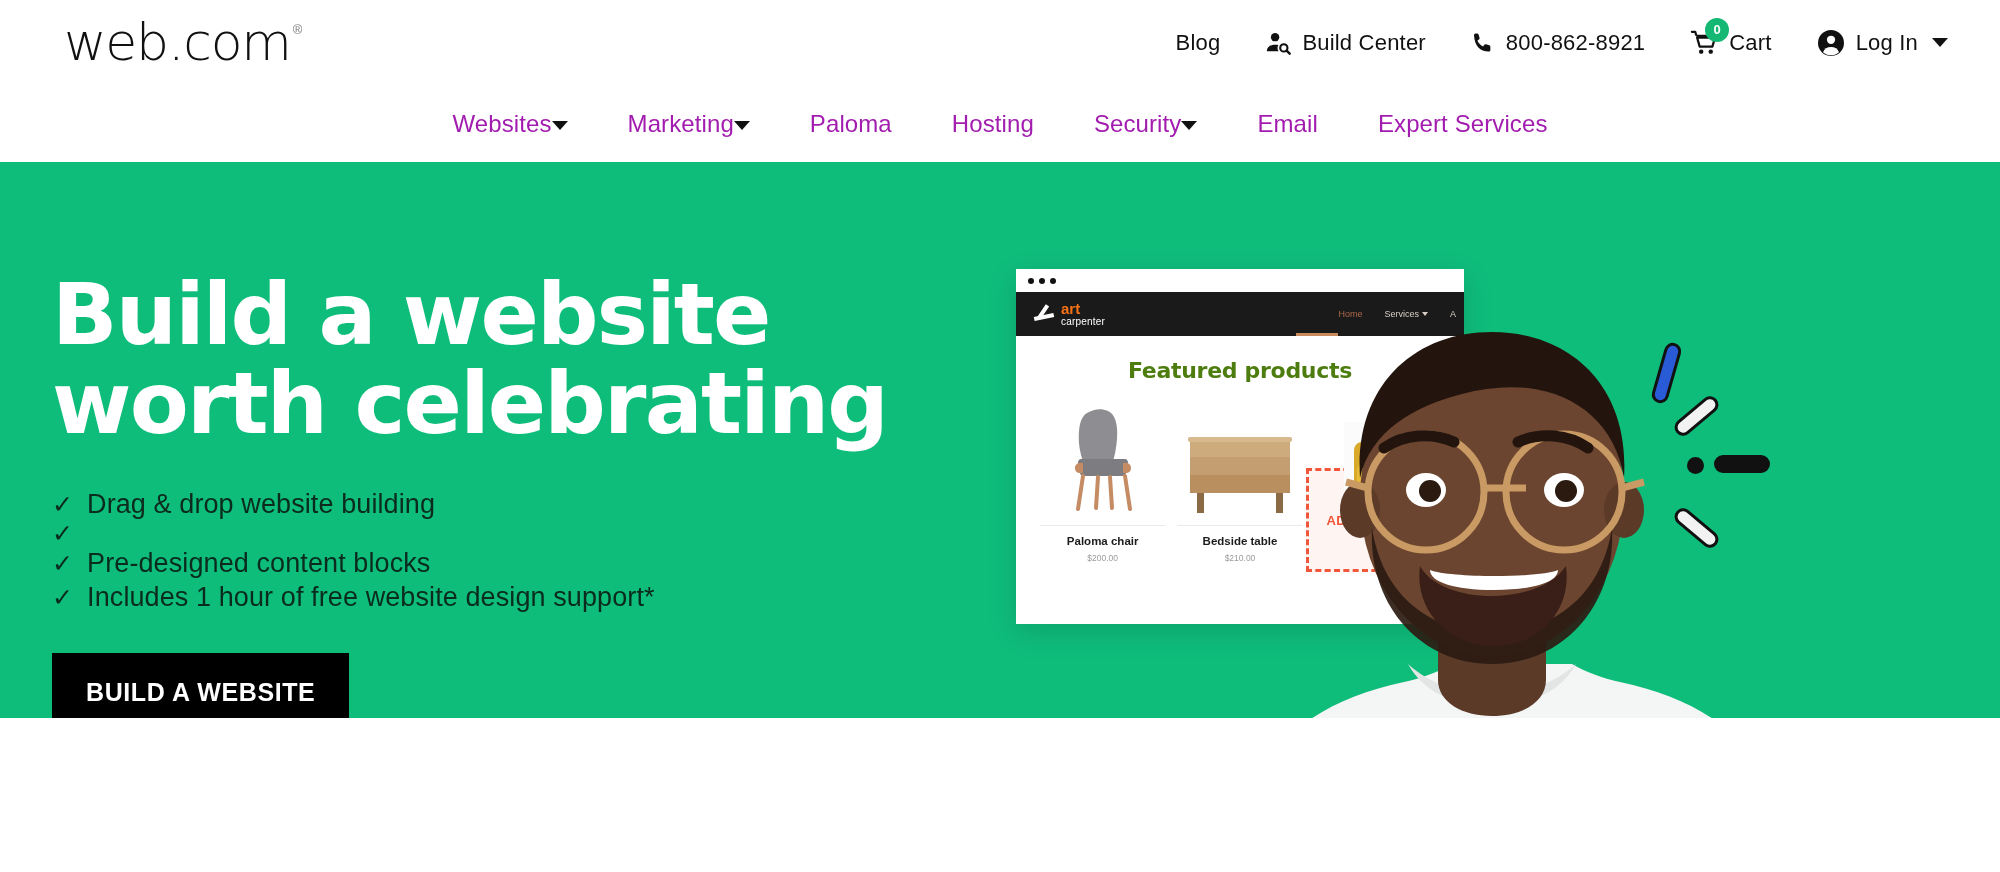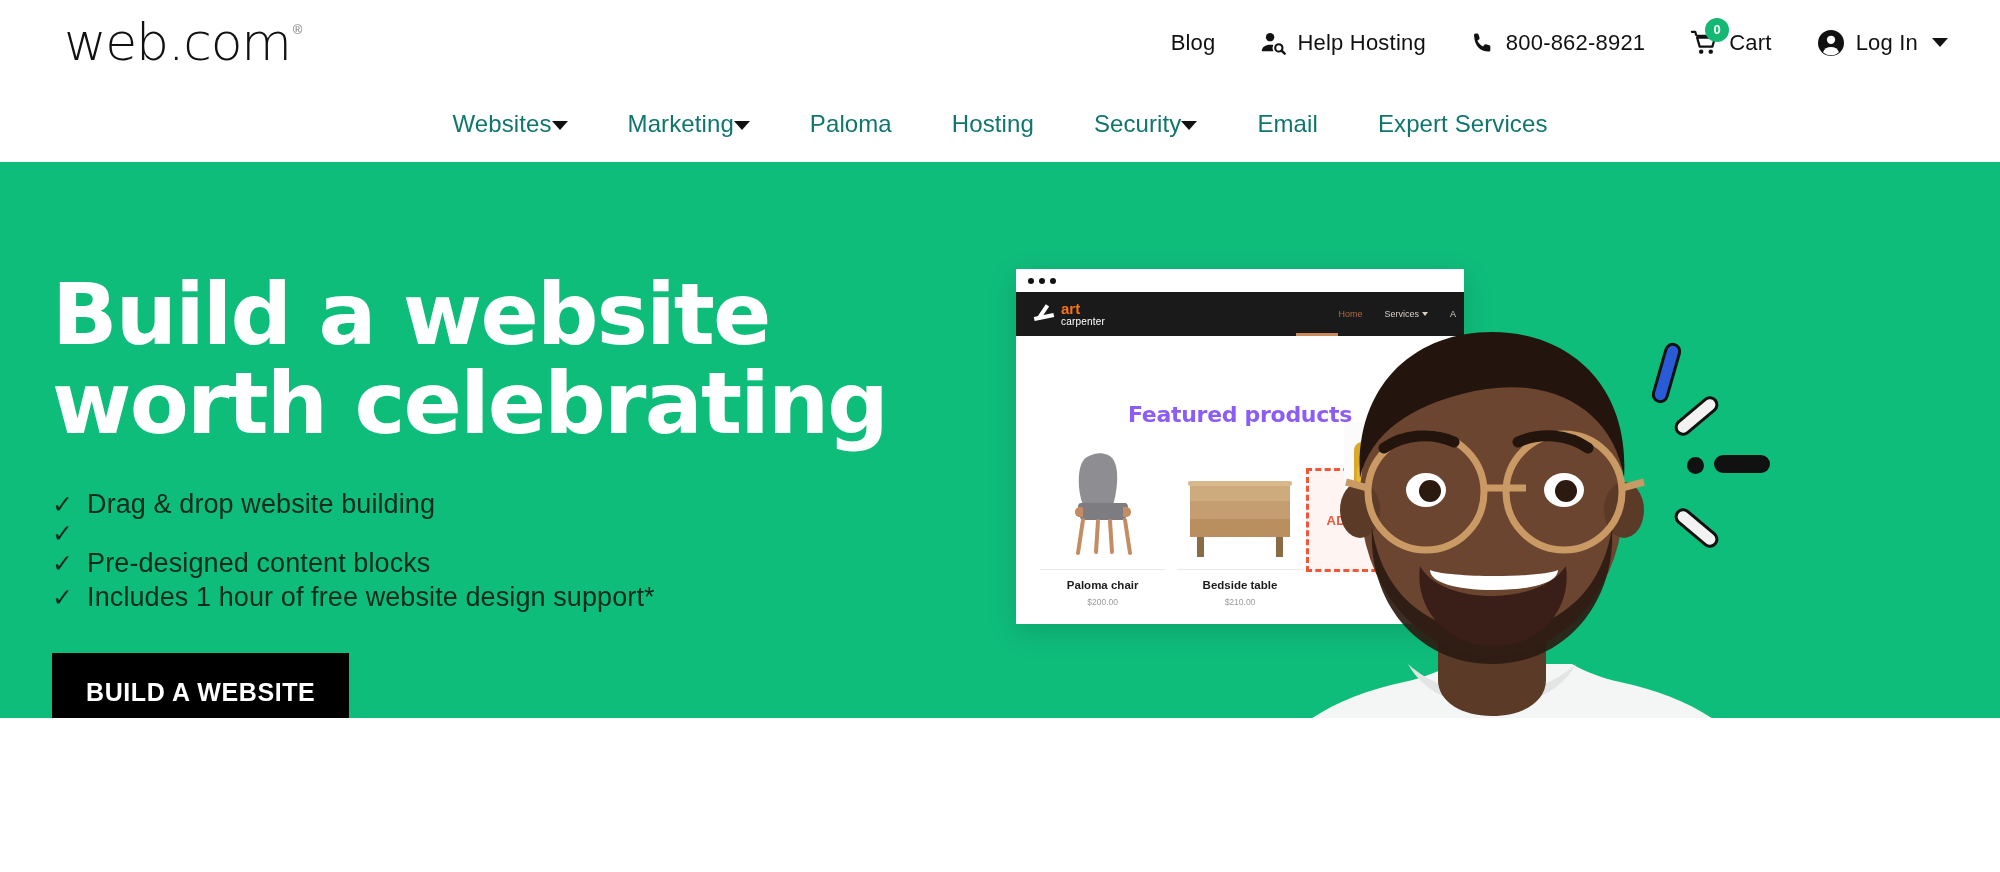--- a/index.html
+++ b/index.html
@@ -102,21 +102,21 @@
     width: 2000px; height: 77px;
     display: flex;
     align-items: center;
     justify-content: center;
     gap: 0;
   }
   .nav-item {
     display: flex;
     align-items: center;
     font-size: 24px;
-    color: #0f766e;
+    color: #a21caf;
     padding: 0 30px;
     cursor: pointer;
     white-space: nowrap;
     letter-spacing: 0.1px;
   }
   .nav-caret {
     width: 0; height: 0;
     border-left: 8px solid transparent;
     border-right: 8px solid transparent;
     border-top: 9px solid #111111;
@@ -250,24 +250,23 @@
   }
   .mockup-nav-underline{
     position:absolute; bottom:0; right:126px; width:42px; height:3px; background:#c98b5c;
   }
 
   .mockup-body { background: #fff; height: 288px; position: relative; padding-top: 22px; }
   .mockup-heading {
     text-align: center;
     font-size: 22px;
     font-weight: 700;
-    color: #8b5cf6;
+    color: #4d7c0f;
     letter-spacing: -0.3px;
     font-family: "DejaVu Sans", sans-serif;
-    margin-top: 44px;
   }
   .products {
     display: flex;
     gap: 0;
     padding: 14px 18px 0 18px;
   }
   .product { flex: 1; text-align: center; }
   .product-art { height: 120px; display:flex; align-items:flex-end; justify-content:center; }
   .product-divider { border-top: 1px solid #e9e9e9; margin: 8px 6px 0 6px; }
   .product-name { font-size: 11.5px; font-weight: 700; color:#1c1c1c; margin-top: 9px; }
@@ -365,21 +364,21 @@
 
       <div class="util-item">
         <span class="util-icon">
           <svg width="28" height="28" viewBox="0 0 24 24" fill="#111">
             <circle cx="9.5" cy="7" r="3.6"></circle>
             <path d="M2.4 19c0-3.6 3.2-5.6 7.1-5.6 1 0 2 .14 2.9.4-.5.7-.8 1.6-.8 2.5 0 1 .3 1.9.9 2.7H2.4z"></path>
             <circle cx="17" cy="16.2" r="3.1" fill="none" stroke="#111" stroke-width="1.8"></circle>
             <path d="M19.4 18.6l2.6 2.6" stroke="#111" stroke-width="2.1" stroke-linecap="round" fill="none"></path>
           </svg>
         </span>
-        <span>Help Hosting</span>
+        <span>Build Center</span>
       </div>
 
       <div class="util-item">
         <span class="util-icon">
           <svg width="26" height="26" viewBox="0 0 24 24" fill="#111">
             <path d="M6.6 3.2c.6 0 1.1.4 1.3 1l.9 3c.2.6 0 1.2-.5 1.6l-1.5 1.1c1.1 2.3 3 4.2 5.3 5.3l1.1-1.5c.4-.5 1-.7 1.6-.5l3 .9c.6.2 1 .7 1 1.3v3c0 .9-.8 1.6-1.7 1.5C9.3 19.6 4.4 14.7 3.7 5.0 3.6 4.0 4.3 3.2 5.2 3.2h1.4z"></path>
           </svg>
         </span>
         <span>800-862-8921</span>
       </div>

